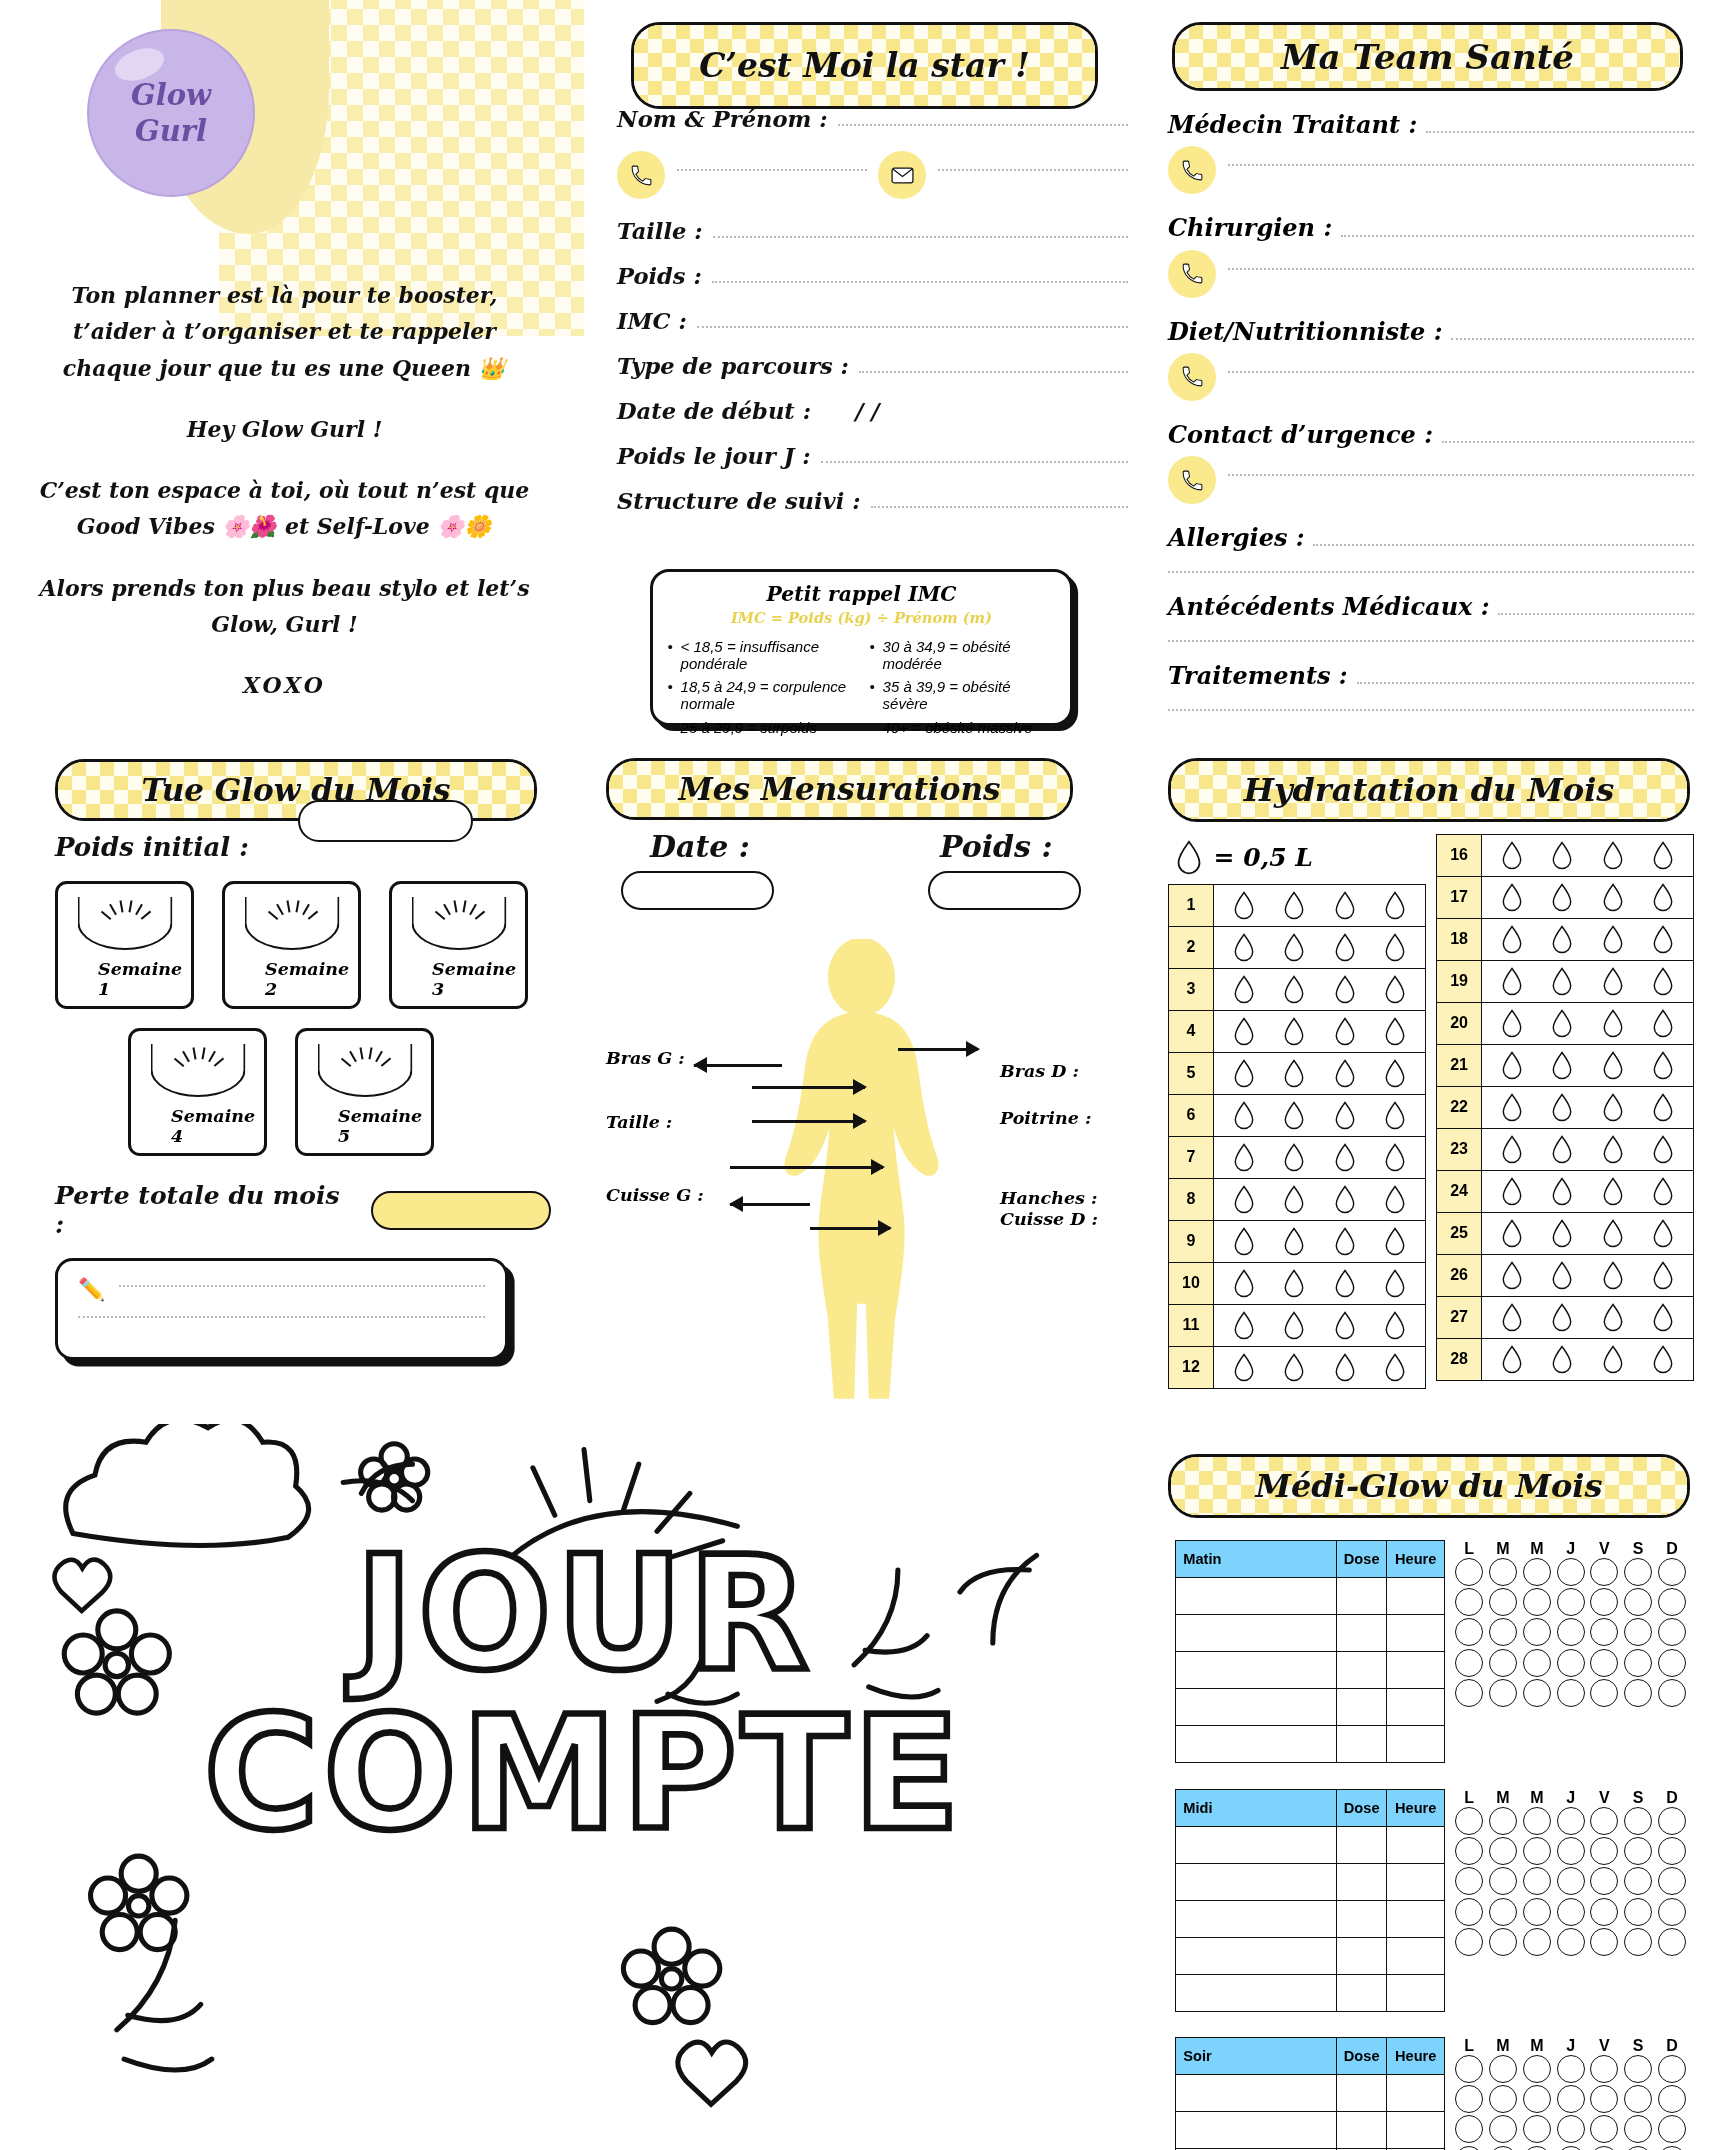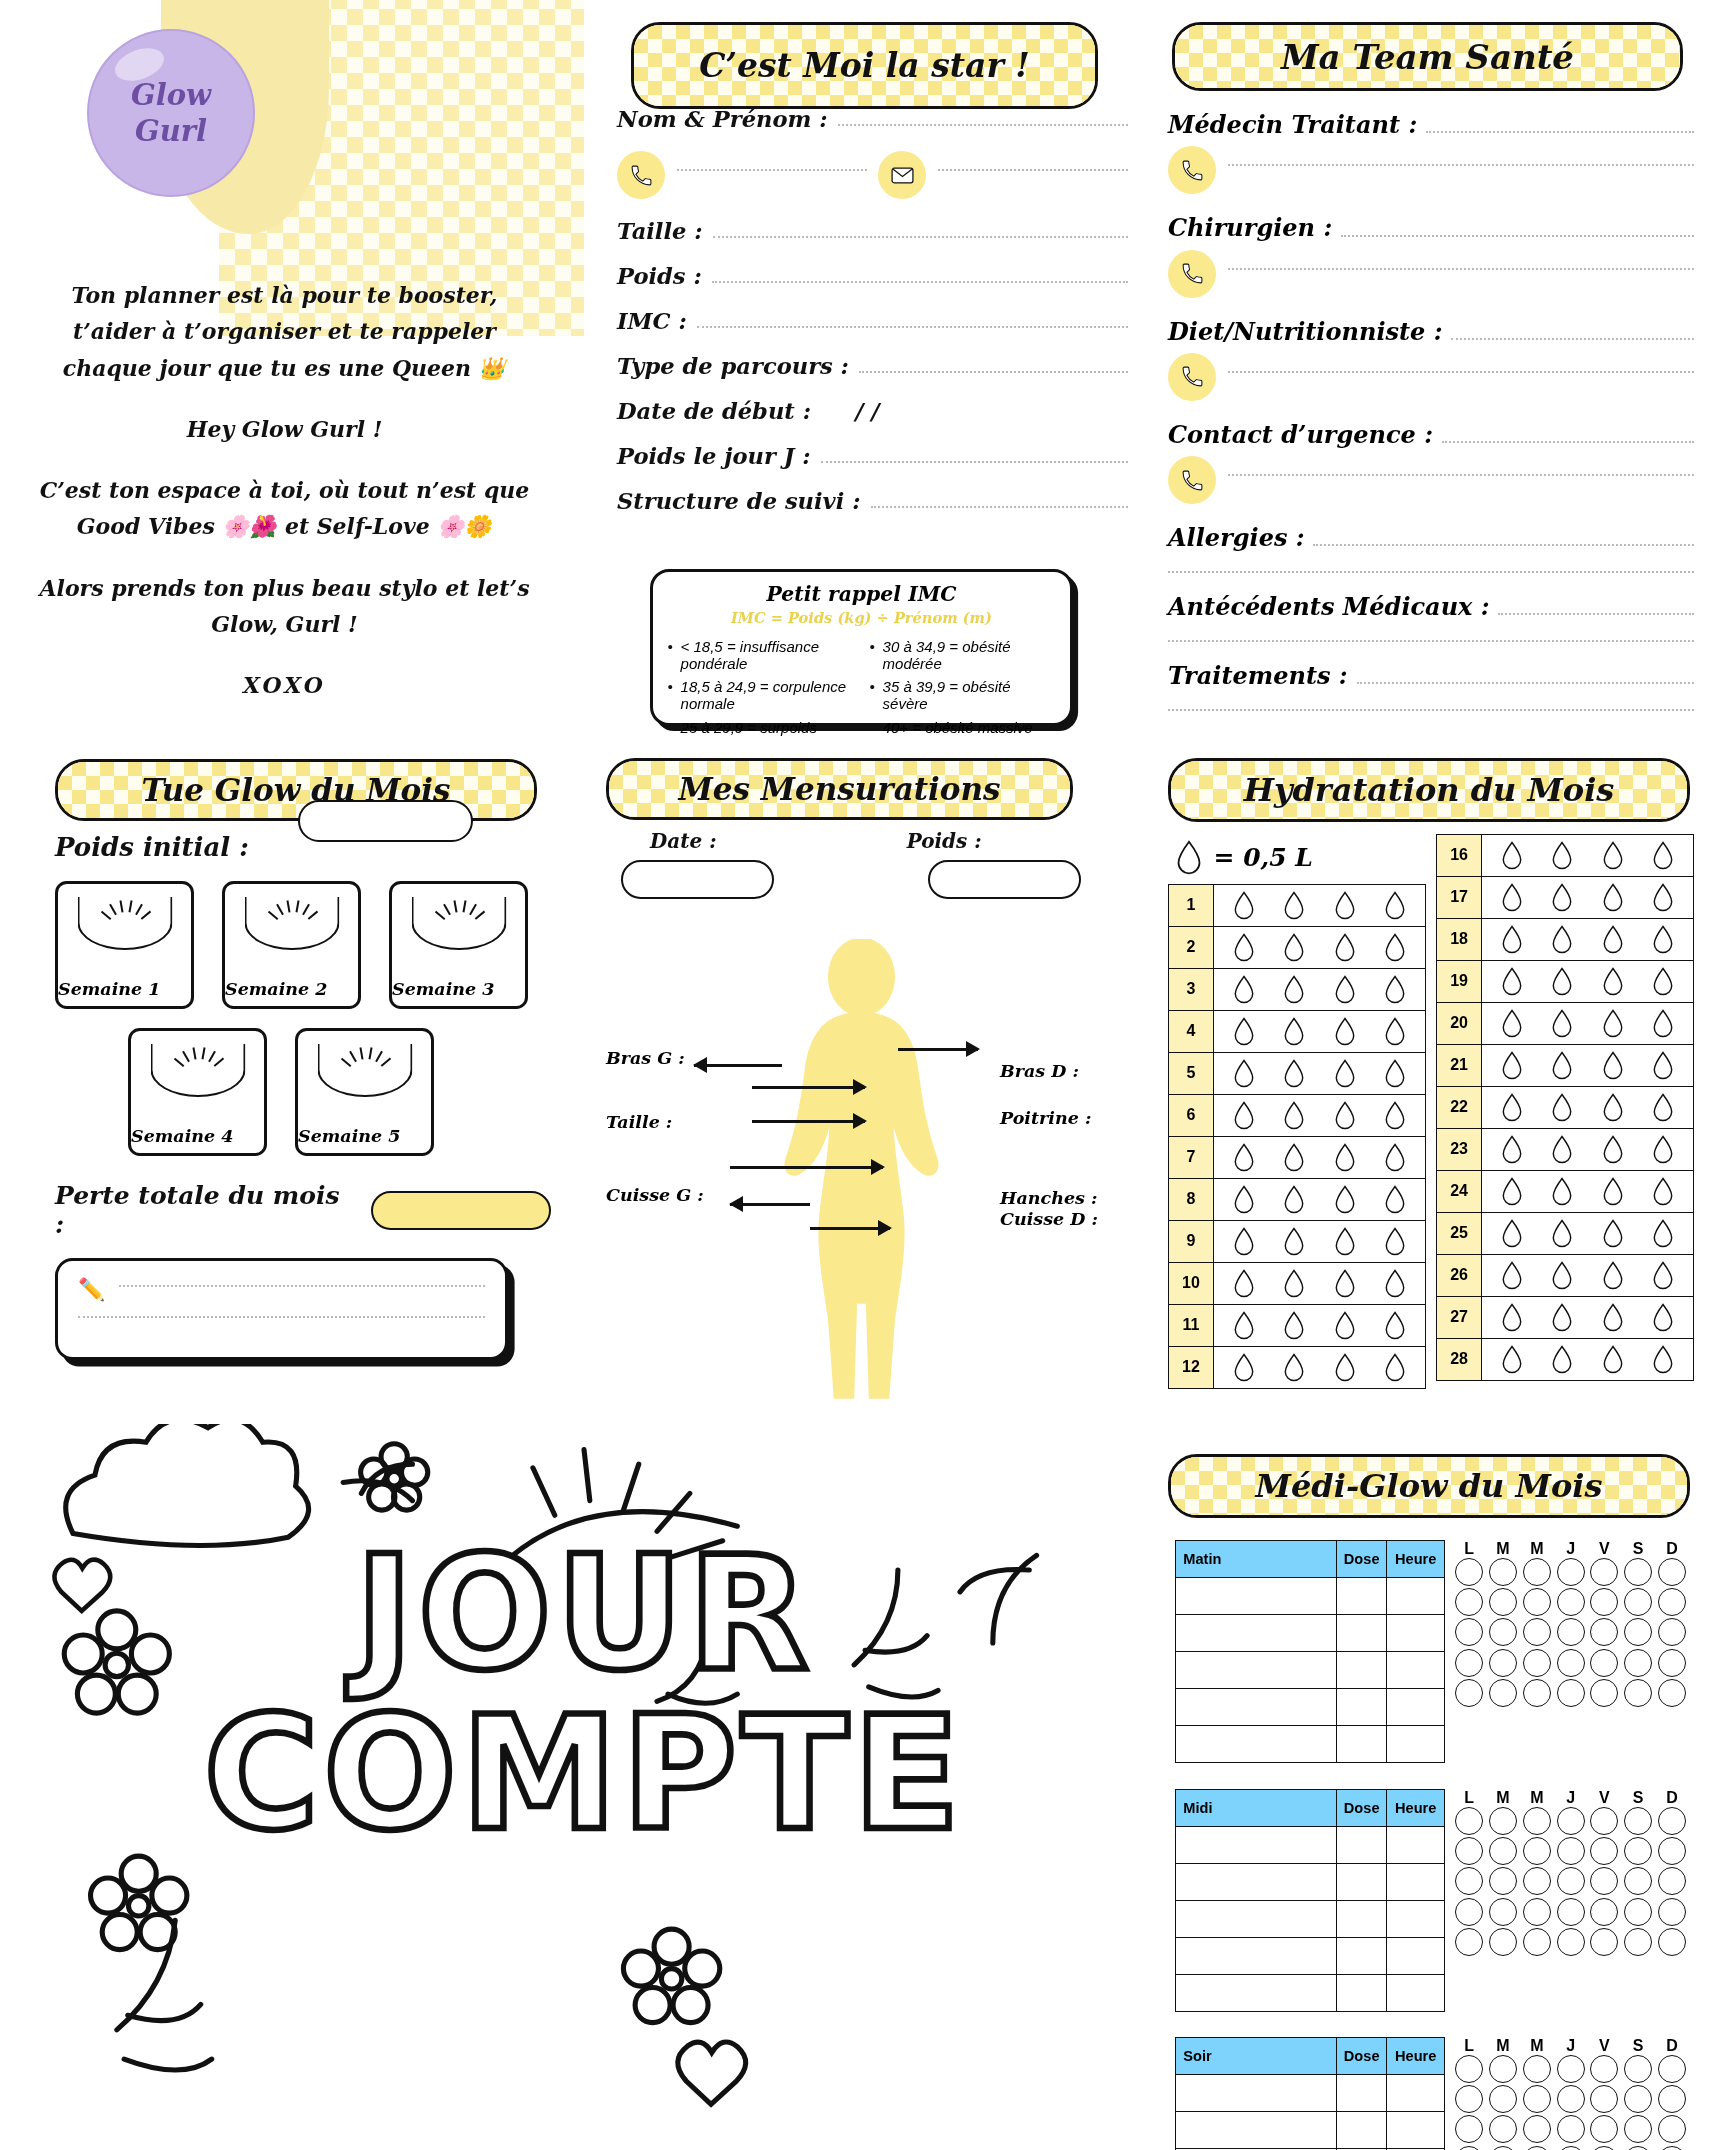--- a/index.html
+++ b/index.html
@@ -131,21 +131,21 @@
 
   
   #glow-banner { position:absolute; left: 55px; top: 759px; width: 482px; height: 62px; font-size: 31px; }
   #glow-body { position:absolute; left: 55px; top: 832px; width: 496px; }
   .pill {
     border: 2.9px solid #111; border-radius: 29px; background:#fff;
     height: 42px; width: 175px;
   }
   .scale {
     width: 139px; height: 128px; border: 3.7px solid #111; border-radius: 11.7px;
-    background:#fff; position: relative; display:flex; align-items:flex-end; justify-content:flex-start;
+    background:#fff; position: relative; display:flex; align-items:flex-end; justify-content:flex-start;padding-left:40px;
   }
   .scale .dial {
     position:absolute; left: 50%; top: 13px; transform: translateX(-50%);
     width: 95px; height: 53px;
     border: 2.9px solid #111;
     border-bottom-left-radius: 51px 29px; border-bottom-right-radius: 51px 29px;
     border-top: none;
   }
   .scale .ticks { position:absolute; left:50%; top: 16px; transform: translateX(-50%); }
   .scale .ticks i { position:absolute; display:block; width:2.2px; height:11.7px; background:#111; transform-origin: 50% 32px; }
@@ -154,21 +154,21 @@
   .note-card {
     margin-top: 19px; width: 453px; height: 102px; border: 3.7px solid #111;
     border-radius: 17.5px; background:#fff; box-shadow: 6.6px 6.6px 0 #111; padding: 16px 20.4px 0 20.4px;
   }
   .note-card .dotline { margin: 13px 0; }
 
   
   #mens-banner { position:absolute; left: 606px; top: 758px; width: 467px; height: 62px; font-size: 31px; }
   #mens-body { position:absolute; left: 606px; top: 829px; width: 511px; height: 606px; }
   .mens-head { display:flex; gap: 80px; padding-left: 44px; }
-  .mens-head .lbl { font-size: 20px; }
+  .mens-head .lbl { font-size: 30px; }
   .mens-inputs { display:flex; gap: 110px; margin-top: 7.3px; padding-left: 14.6px;}
   .body-silhouette { position:absolute; left: 146px; top: 110px; width: 219px; height: 467px; }
   .mlabel { position:absolute; font-family:"DejaVu Serif",serif; font-weight:bold; font-style:italic; font-size: 17.5px; }
   .arrow { position:absolute; height: 2.9px; background:#111; }
   .arrow::after { content:""; position:absolute; right:-1.5px; top:-6.6px; border-left: 14.6px solid #111; border-top: 8px solid transparent; border-bottom: 8px solid transparent; }
   .arrow.left::after { right:auto; left:-1.5px; border-left:none; border-right: 14.6px solid #111; }
 
   
   #hydra-banner { position:absolute; left: 1168px; top: 758px; width: 522px; height: 64px; font-size: 32px; }
   #hydra-body { position:absolute; left: 1168px; top: 840px; width: 526px; }

